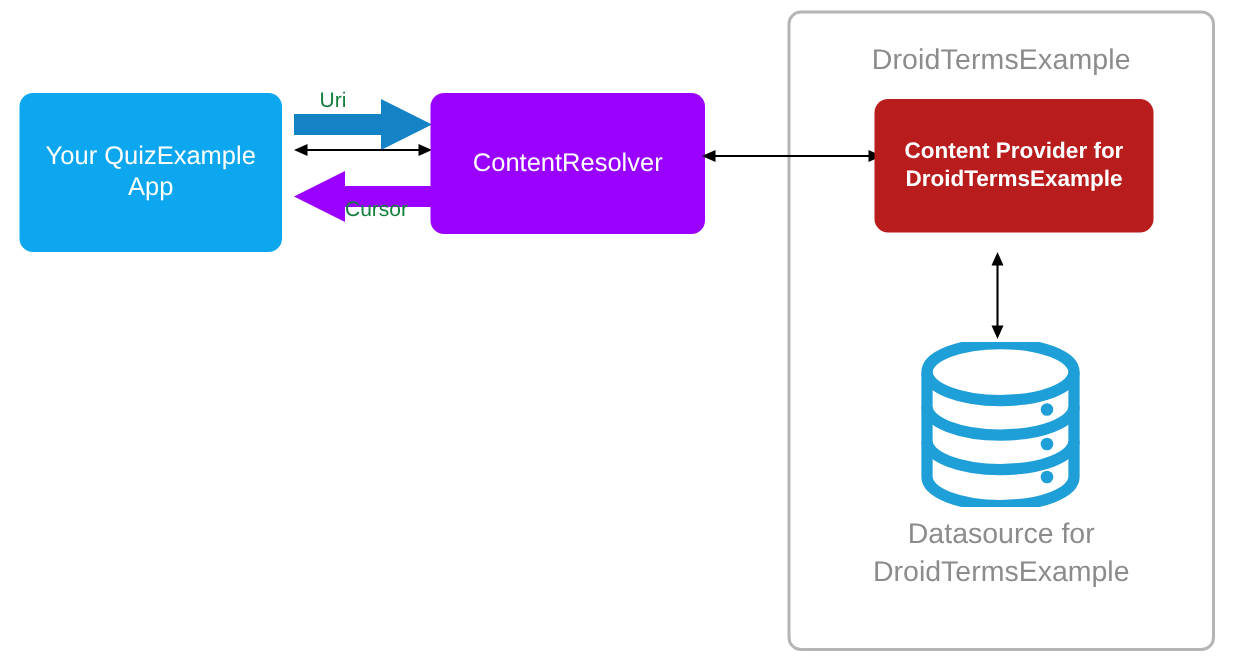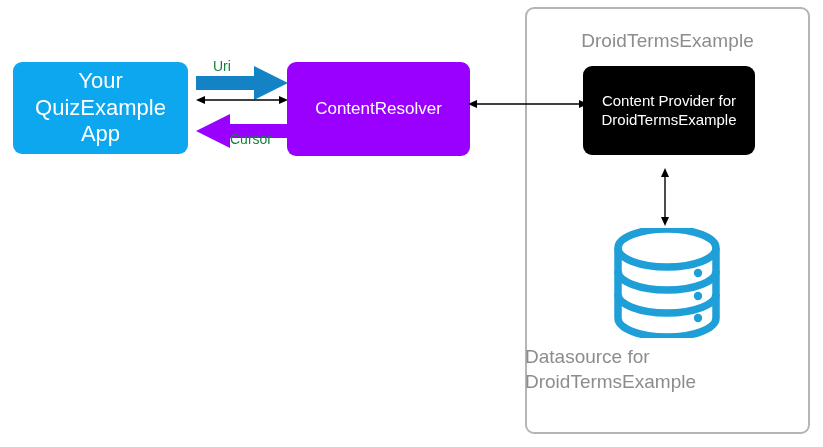--- a/index.html
+++ b/index.html
@@ -17,23 +17,23 @@
     box-sizing:border-box;
     display:flex;align-items:center;justify-content:center;
     text-align:center;
     color:#ffffff;
     border-radius:9px;
     line-height:1.22;
   }
 
   
   #app-box{
-    left:13px;top:62px;width:175px;height:92px;
+    left:13px;top:62px;width:175px;height:106px;
     background:#0CA7EE;
-    font-size:22px;
+    font-size:17px;
     padding:0 12px;
   }
 
   
   #resolver-box{
     left:287px;top:62px;width:183px;height:94px;
     background:#9900FF;
     font-size:17px;
     padding:12px 8px;
   }
@@ -51,31 +51,32 @@
     position:absolute;
     left:525px;top:30px;width:285px;
     text-align:center;
     color:#8c8c8c;
     font-size:19px;
     letter-spacing:.1px;
   }
 
   
   #provider-box{
-    left:583px;top:66px;width:172px;height:89px;
-    background:#000000;
+    left:583px;top:66px;width:186px;height:89px;
+    background:#b91c1c;
     font-size:15px;
     padding:0 8px;
+    font-weight:bold;
   }
 
   
   #datasource-caption{
     position:absolute;
     left:525px;top:344px;width:285px;
-    text-align:left;
+    text-align:center;
     color:#8c8c8c;
     font-size:19px;
     line-height:1.32;
   }
 
   
   #db-icon{
     position:absolute;
     left:612px;top:228px;width:110px;height:110px;
   }

